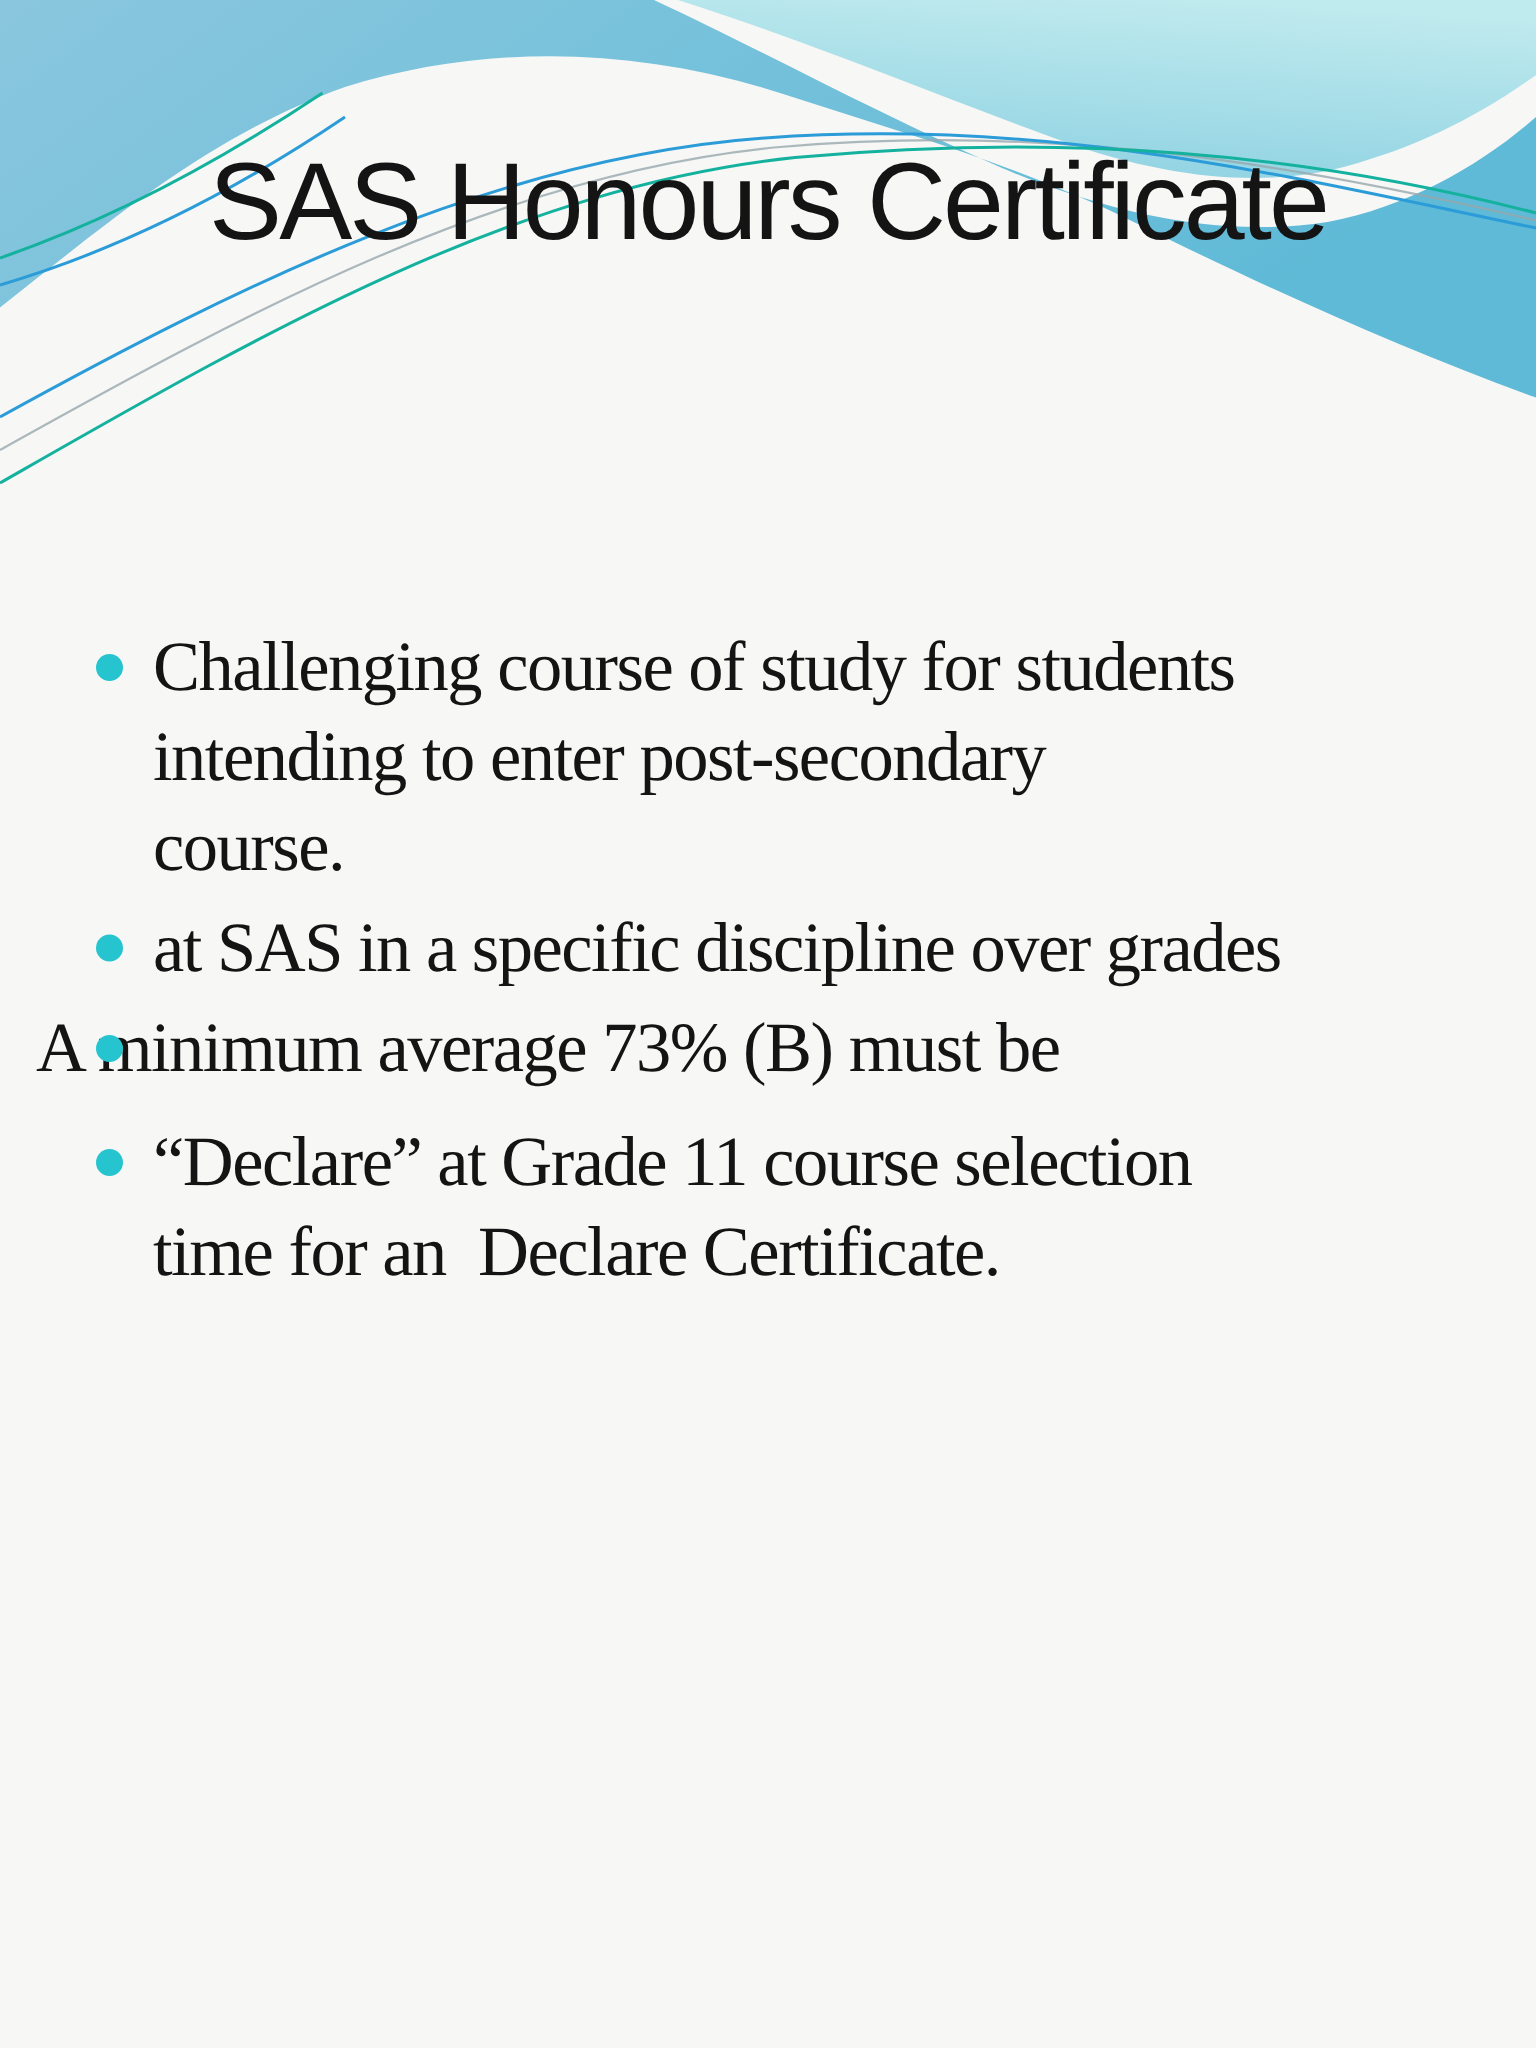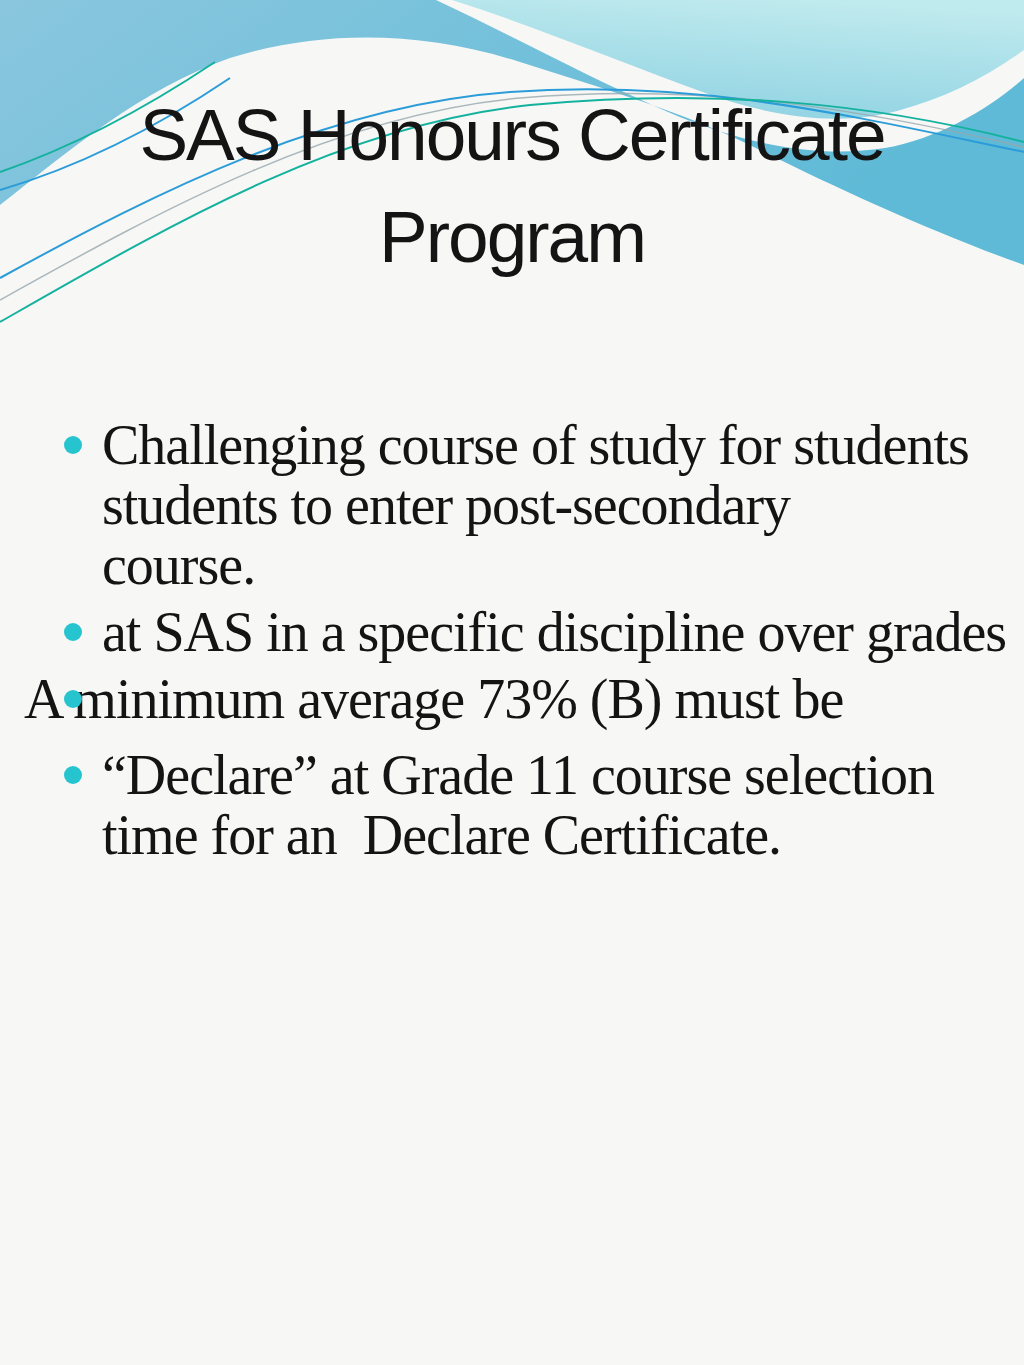--- a/index.html
+++ b/index.html
@@ -37,21 +37,21 @@
   }
   .slide-title .t-line {
     white-space: pre;
   }
   .bullet-list {
     position: absolute;
     top: 415px;
     left: 0;
     width: 1024px;
     font-family: "Liberation Serif", "DejaVu Serif", serif;
-    font-size: 56px;
+    font-size: 47px;
     line-height: 60px;
     letter-spacing: -1px;
     color: #141414;
   }
   .list-item {
     position: relative;
     padding-left: 102px;
   }
   .list-item.gap-s { margin-bottom: 7px; }
   .list-item.gap-m { margin-bottom: 16px; padding-left: 24px; }
@@ -102,29 +102,28 @@
 
   <path fill="none" stroke-width="1.5" opacity="0.8" d="M0,300 C 165,208 335,115 520,98 C 705,82 865,110 1024,147" stroke="#97a8ad"></path>
   <path fill="none" stroke-width="2" d="M0,278 C 160,190 330,105 510,92 C 700,78 860,118 1024,152" stroke="#2b9cd8"></path>
   <path fill="none" stroke-width="2" d="M0,322 C 170,225 340,125 530,105 C 710,88 870,102 1024,142" stroke="#14b29e"></path>
   <path fill="none" stroke-width="2" d="M0,172 C 70,148 140,112 215,62" stroke="#14b29e"></path>
   <path fill="none" stroke-width="2" d="M0,190 C 75,168 150,132 230,78" stroke="#2b9cd8"></path>
 </svg>
 
 <div class="slide-title" style="color: rgb(20, 20, 20);">
   <div class="t-line">SAS Honours Certificate</div>
-  <div class="t-line">Program</div>
 </div>
 
 <div class="bullet-list" style="color: rgb(20, 20, 20);">
 
   <div class="list-item gap-s">
     <span class="bullet-dot" style="background: rgb(38, 196, 207);"></span>
     <div class="b-line">Challenging course of study for students</div>
-    <div class="b-line">students to enter post-secondary</div>
+    <div class="b-line">intending to enter post-secondary</div>
     <div class="b-line">course.</div>
   </div>
 
   <div class="list-item gap-s">
     <span class="bullet-dot" style="background: rgb(38, 196, 207);"></span>
     <div class="b-line">at SAS in a specific discipline over grades</div>
   </div>
 
   <div class="list-item gap-m">
     <span class="bullet-dot" style="background: rgb(38, 196, 207);"></span>

